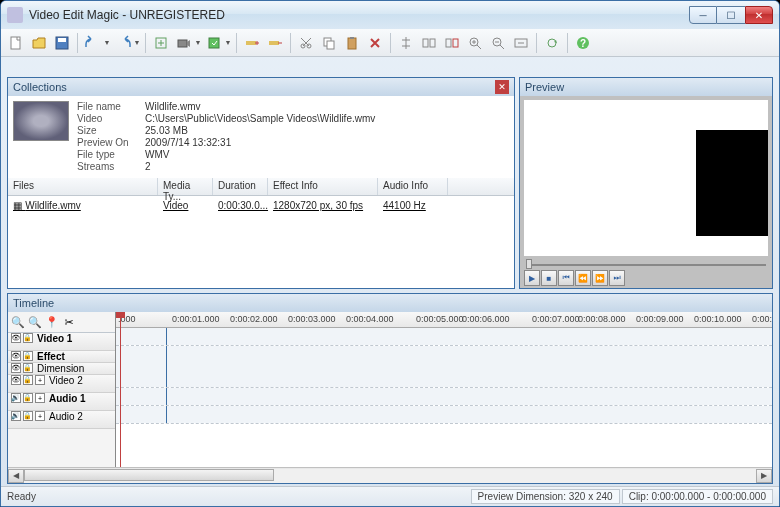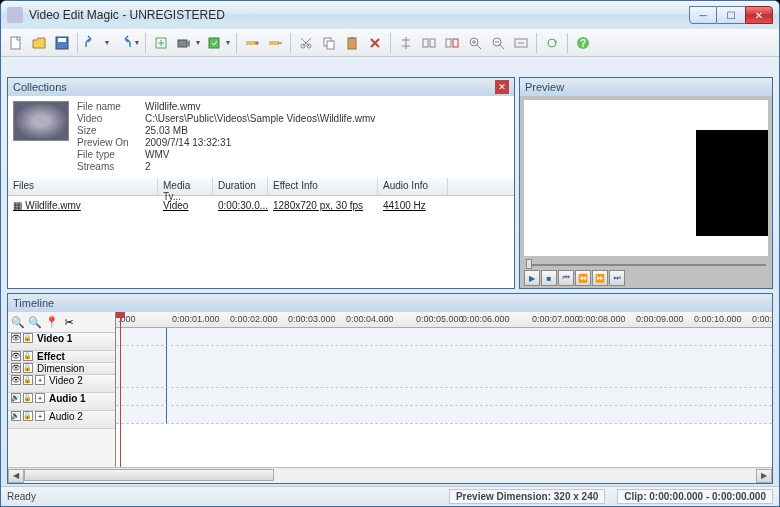--- a/index.html
+++ b/index.html
@@ -59,21 +59,21 @@
 .ruler span { position:absolute; top:2px;}
 .tl-track { height: 18px; border-bottom: 1px dashed #c0c8d0; display:flex; align-items:center;}
 .tl-track.thin { height:12px;}
 .track-hdr { height: 18px; border-bottom: 1px solid #d0d0d0; display:flex; align-items:flex-start; padding:0 3px; font-size:10px; background:linear-gradient(#f8f8f8,#e8e8e8);}
 .track-hdr.thin { height:12px;}
 .track-hdr .icons { display:flex; gap:2px; margin-right:4px;}
 .track-hdr .ic { width:10px; height:10px; border:1px solid #888; background:#fff; font-size:7px; display:flex; align-items:center; justify-content:center;}
 .track-content { background: repeating-linear-gradient(90deg, transparent 0 50px, #3a6ea5 50px 50.5px), #f0f4f8; flex:1; height:100%;}
 .track-content.thin { height:12px;}
 .statusbar { position: absolute; bottom: 0; left: 0; right: 0; height: 20px; background: linear-gradient(#f0f4f8, #e0e8f0); border-top: 1px solid #c0c8d0; display: flex; align-items: center; padding: 0 6px; font-size: 10px; color: #444; }
-.statusbar .sp { margin-left: auto; display: flex; gap: 12px; font-weight: bold; }
+.statusbar .sp { margin-left: auto; display: flex; gap: 2px; }
 .statusbar .cell { border: 1px solid #c0c8d0; padding: 1px 6px; background:#f4f8fc;}
 .hscroll { height:16px; background:#e8e8e8; border-top:1px solid #c0c0c0; display:flex; align-items:center;}
 .hscroll .sbtn{width:16px;height:14px;background:linear-gradient(#f4f4f4,#d8d8d8);border:1px solid #aaa;display:flex;align-items:center;justify-content:center;font-size:8px;color:#555;}
 .hscroll .strack{flex:1;height:14px;background:#f0f0f0;position:relative;}
 .hscroll .sthumb{position:absolute;left:0;width:250px;height:12px;top:0;background:linear-gradient(#f4f4f4,#d8d8d8);border:1px solid #aaa;}
 .playhead { position:absolute; left:4px; top:0; bottom:0; width:1px; background:#c04040;}
 .playhead::before { content:''; position:absolute; top:0; left:-4px; width:9px; height:6px; background:#c04040;}
 </style>
 </head>
 <body>

